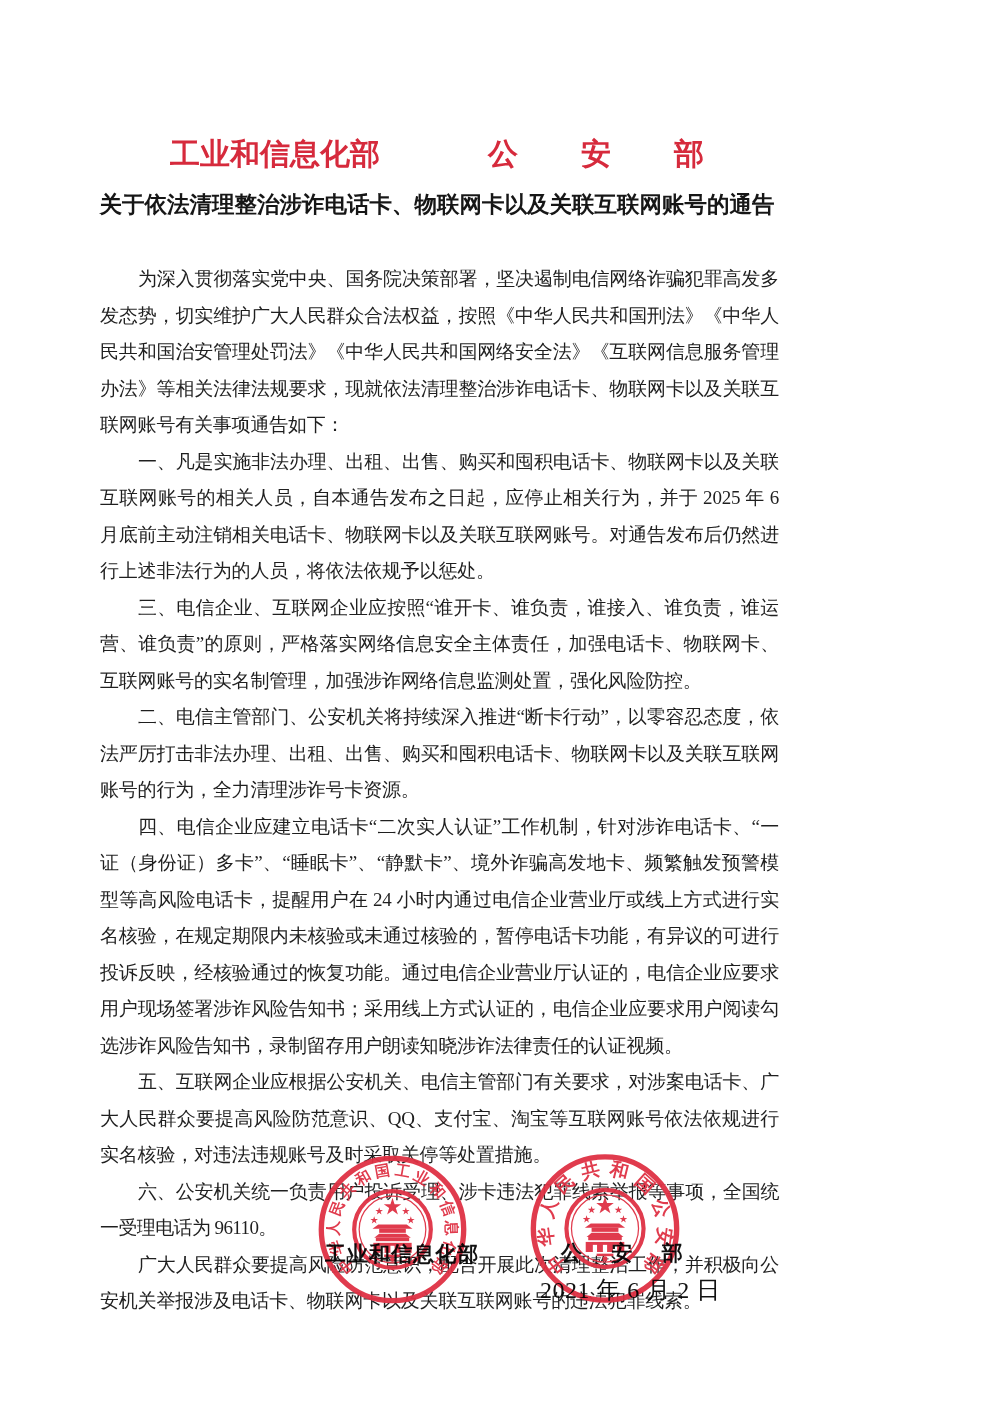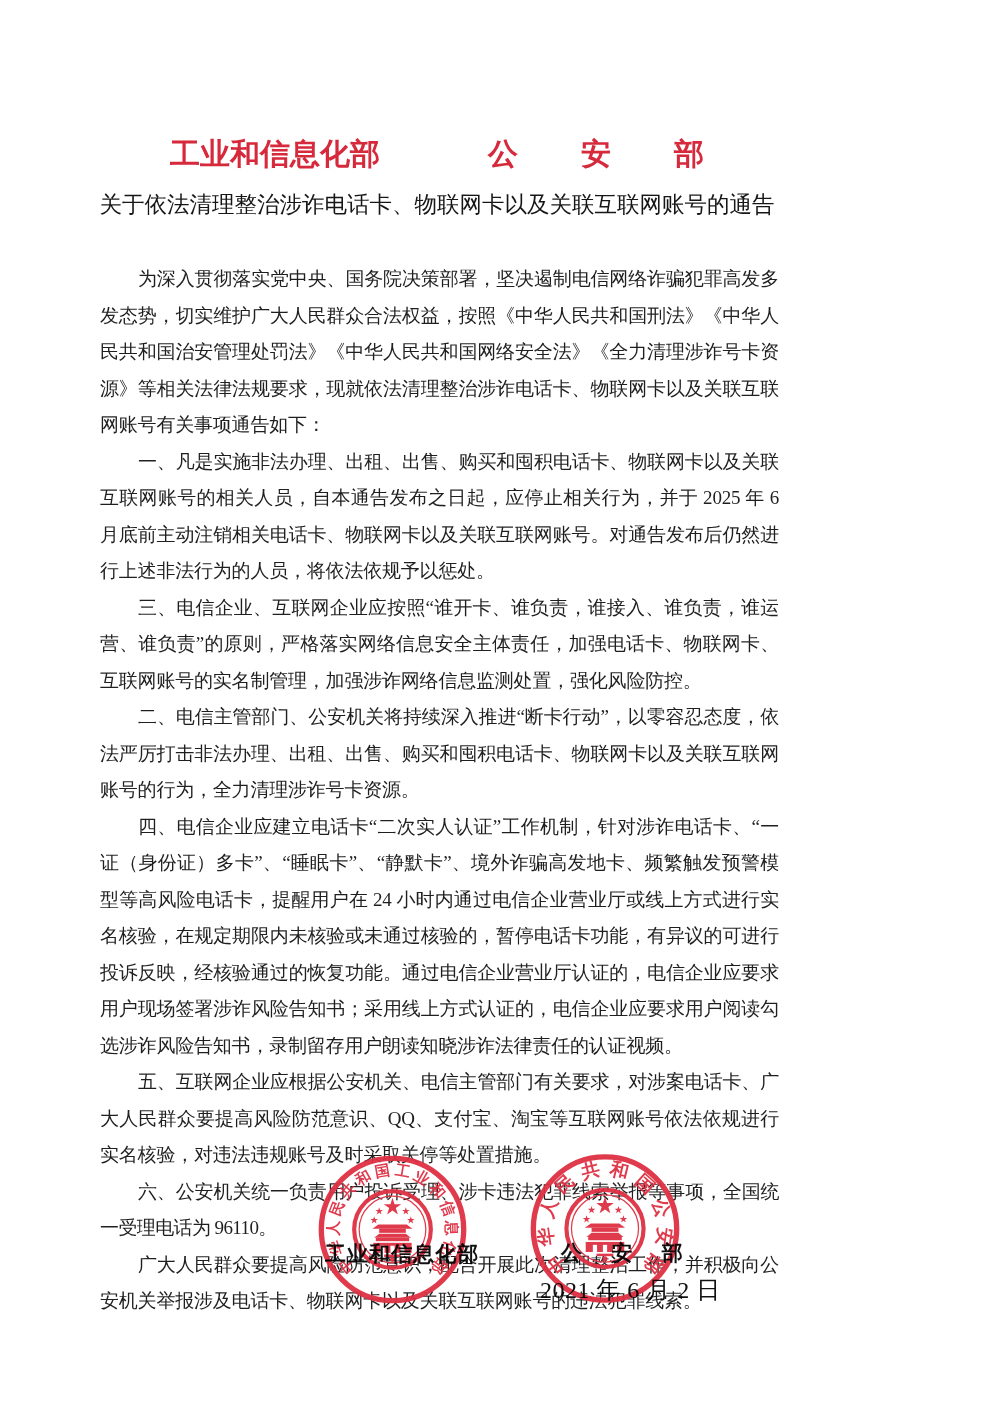--- a/index.html
+++ b/index.html
@@ -34,21 +34,21 @@
   }
   .rh-right{
     letter-spacing:2.1em;
     margin-right:-2.1em;
   }
   .doc-title{
     margin:16px 0 0 0;
     text-align:center;
     font-size:22.5px;
     line-height:32px;
-    font-weight:normal;
+    font-weight:bold;
     color:#161616;
     letter-spacing:0;
   }
   .body-text{
     margin-top:40px;
     padding:0 95px 0 100px;
   }
   .body-text p{
     margin:0;
     font-size:19px;
@@ -131,21 +131,21 @@
 <div class="page">
 
   <div class="red-header">
     <span class="rh-left">工业和信息化部</span>
     <span class="rh-right">公安部</span>
   </div>
 
   <h1 class="doc-title">关于依法清理整治涉诈电话卡、物联网卡以及关联互联网账号的通告</h1>
 
   <div class="body-text">
-    <p>为深入贯彻落实党中央、国务院决策部署，坚决遏制电信网络诈骗犯罪高发多发态势，切实维护广大人民群众合法权益，按照《中华人民共和国刑法》《中华人民共和国治安管理处罚法》《中华人民共和国网络安全法》《全力清理涉诈号卡资源》等相关法律法规要求，现就依法清理整治涉诈电话卡、物联网卡以及关联互联网账号有关事项通告如下：</p>
+    <p>为深入贯彻落实党中央、国务院决策部署，坚决遏制电信网络诈骗犯罪高发多发态势，切实维护广大人民群众合法权益，按照《中华人民共和国刑法》《中华人民共和国治安管理处罚法》《中华人民共和国网络安全法》《互联网信息服务管理办法》等相关法律法规要求，现就依法清理整治涉诈电话卡、物联网卡以及关联互联网账号有关事项通告如下：</p>
     <p>一、凡是实施非法办理、出租、出售、购买和囤积电话卡、物联网卡以及关联互联网账号的相关人员，自本通告发布之日起，应停止相关行为，并于 2025 年 6 月底前主动注销相关电话卡、物联网卡以及关联互联网账号。对通告发布后仍然进行上述非法行为的人员，将依法依规予以惩处。</p>
     <p>三、电信企业、互联网企业应按照“谁开卡、谁负责，谁接入、谁负责，谁运营、谁负责”的原则，严格落实网络信息安全主体责任，加强电话卡、物联网卡、互联网账号的实名制管理，加强涉诈网络信息监测处置，强化风险防控。</p>
     <p>二、电信主管部门、公安机关将持续深入推进“断卡行动”，以零容忍态度，依法严厉打击非法办理、出租、出售、购买和囤积电话卡、物联网卡以及关联互联网账号的行为，全力清理涉诈号卡资源。</p>
     <p>四、电信企业应建立电话卡“二次实人认证”工作机制，针对涉诈电话卡、“一证（身份证）多卡”、“睡眠卡”、“静默卡”、境外诈骗高发地卡、频繁触发预警模型等高风险电话卡，提醒用户在 24 小时内通过电信企业营业厅或线上方式进行实名核验，在规定期限内未核验或未通过核验的，暂停电话卡功能，有异议的可进行投诉反映，经核验通过的恢复功能。通过电信企业营业厅认证的，电信企业应要求用户现场签署涉诈风险告知书；采用线上方式认证的，电信企业应要求用户阅读勾选涉诈风险告知书，录制留存用户朗读知晓涉诈法律责任的认证视频。</p>
     <p>五、互联网企业应根据公安机关、电信主管部门有关要求，对涉案电话卡、广大人民群众要提高风险防范意识、QQ、支付宝、淘宝等互联网账号依法依规进行实名核验，对违法违规账号及时采取关停等处置措施。</p>
     <p class="tight">六、公安机关统一负责用户投诉受理、涉卡违法犯罪线索举报等事项，全国统一受理电话为 96110。</p>
     <p>广大人民群众要提高风险防范意识，配合开展此次清理整治工作，并积极向公安机关举报涉及电话卡、物联网卡以及关联互联网账号的违法犯罪线索。</p>
   </div>
 
   <div class="seal seal-left">

